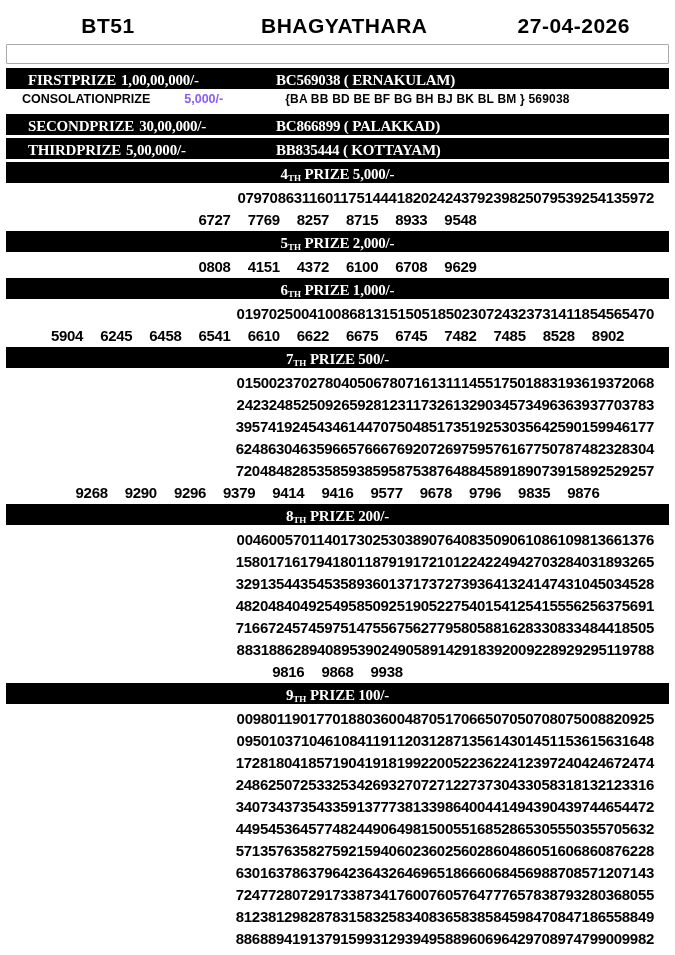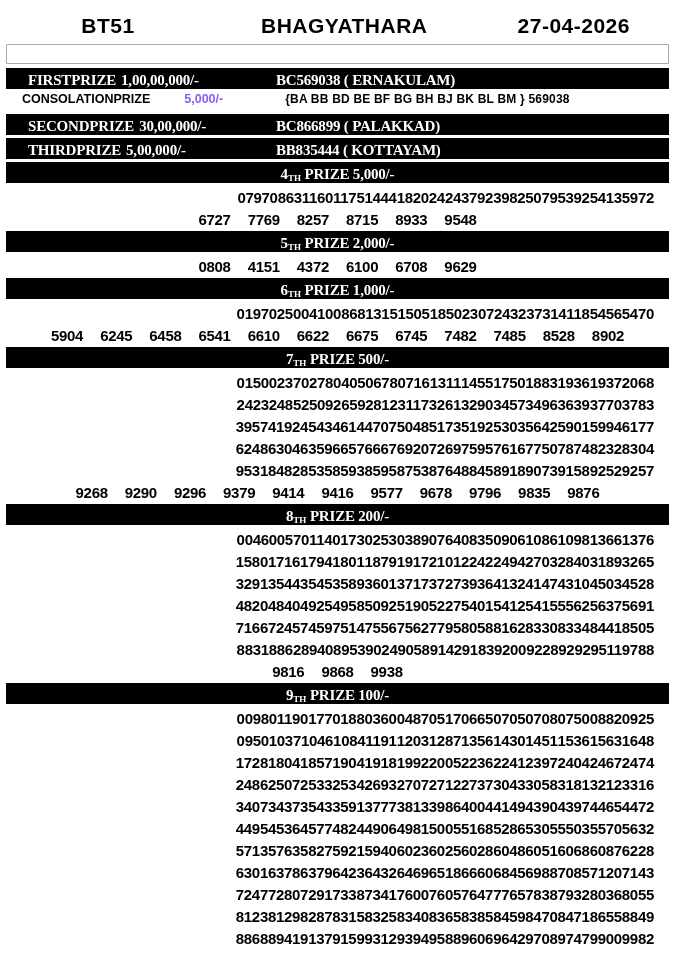--- a/index.html
+++ b/index.html
@@ -230,21 +230,21 @@
           <span>6920</span>
           <span>7269</span>
           <span>7595</span>
           <span>7616</span>
           <span>7750</span>
           <span>7874</span>
           <span>8232</span>
           <span>8304</span>
         </div>
         <div class="numrow">
-          <span>9531</span>
+          <span>7204</span>
           <span>8482</span>
           <span>8535</span>
           <span>8593</span>
           <span>8595</span>
           <span>8753</span>
           <span>8764</span>
           <span>8845</span>
           <span>8918</span>
           <span>9073</span>
           <span>9158</span>

